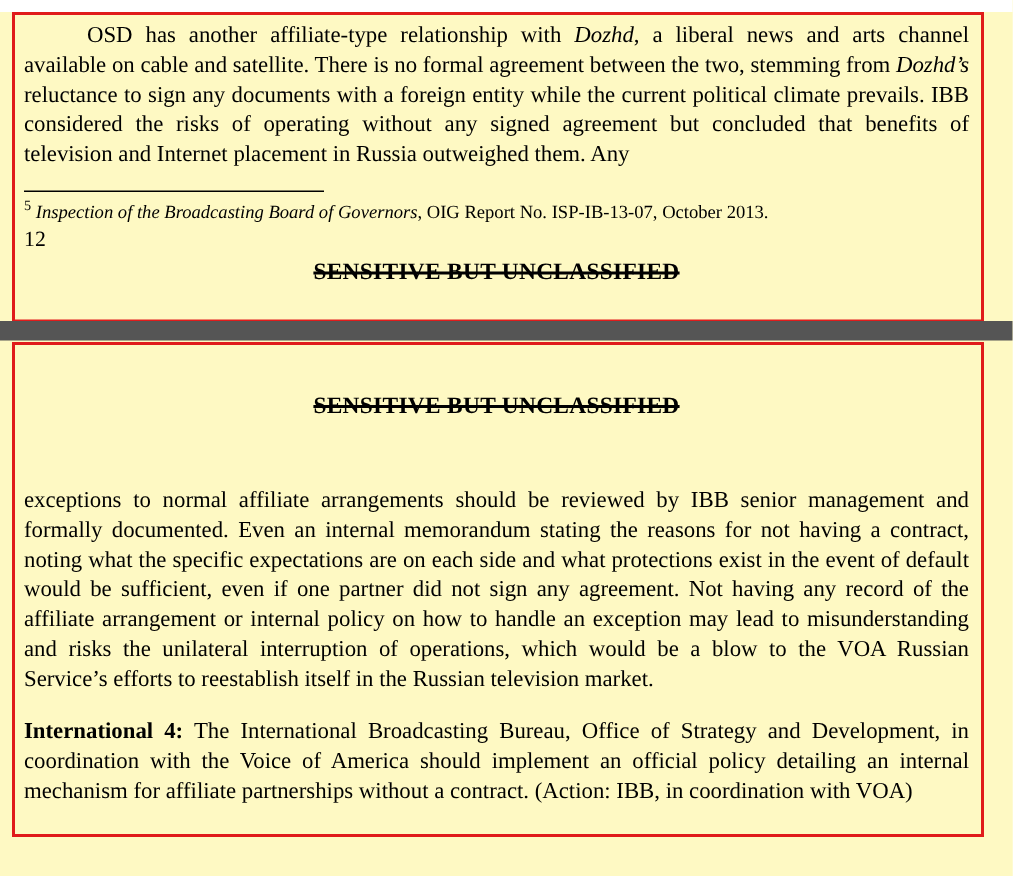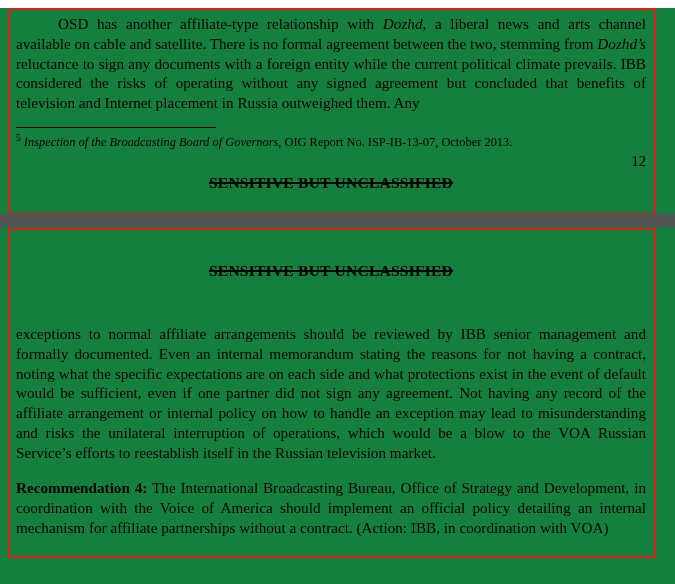--- a/index.html
+++ b/index.html
@@ -11,21 +11,21 @@
     height: 584px;
     background: #ffffff;
     font-family: "Liberation Serif", serif;
     color: #000000;
     overflow: hidden;
   }
   .page {
     position: relative;
     width: 675px;
     height: 584px;
-    background: #15803d;
+    background: #fef9c3;
   }
   .top-strip {
     position: absolute;
     left: 0;
     top: 0;
     width: 675px;
     height: 8px;
     background: #ffffff;
   }
   
@@ -89,21 +89,21 @@
   .footnote sup {
     font-size: 9.5px;
     vertical-align: super;
   }
   .footnote em {
     font-style: italic;
     margin-top: 35px;
   }
   .page-number {
     margin-top: 3px;
-    text-align: right;
+    text-align: left;
     font-size: 14.5px;
   }
   .classification {
     margin-top: 4px;
     text-align: center;
     font-weight: bold;
     font-size: 15.6px;
     letter-spacing: 0.2px;
     text-decoration: line-through;
     text-decoration-thickness: 2px;
@@ -146,16 +146,16 @@
 
   <div class="content-bottom">
     <div class="classification-bottom">SENSITIVE BUT UNCLASSIFIED</div>
 
     <div class="spacer-44"></div>
 
     <p class="body-para">exceptions to normal affiliate arrangements should be reviewed by IBB senior management and formally documented. Even an internal memorandum stating the reasons for not having a contract, noting what the specific expectations are on each side and what protections exist in the event of default would be sufficient, even if one partner did not sign any agreement. Not having any record of the affiliate arrangement or internal policy on how to handle an exception may lead to misunderstanding and risks the unilateral interruption of operations, which would be a blow to the VOA Russian Service’s efforts to reestablish itself in the Russian television market.</p>
 
     <div class="spacer-16"></div>
 
-    <p class="body-para"><span class="rec-label">Recommendation 4:</span><span> The International Broadcasting Bureau, Office of Strategy and Development, in coordination with the Voice of America should implement an official policy detailing an internal mechanism for affiliate partnerships without a contract. (Action: IBB, in coordination with VOA)</span></p>
+    <p class="body-para"><span class="rec-label">International 4:</span><span> The International Broadcasting Bureau, Office of Strategy and Development, in coordination with the Voice of America should implement an official policy detailing an internal mechanism for affiliate partnerships without a contract. (Action: IBB, in coordination with VOA)</span></p>
   </div>
 
 </div>
 
 </body></html>

